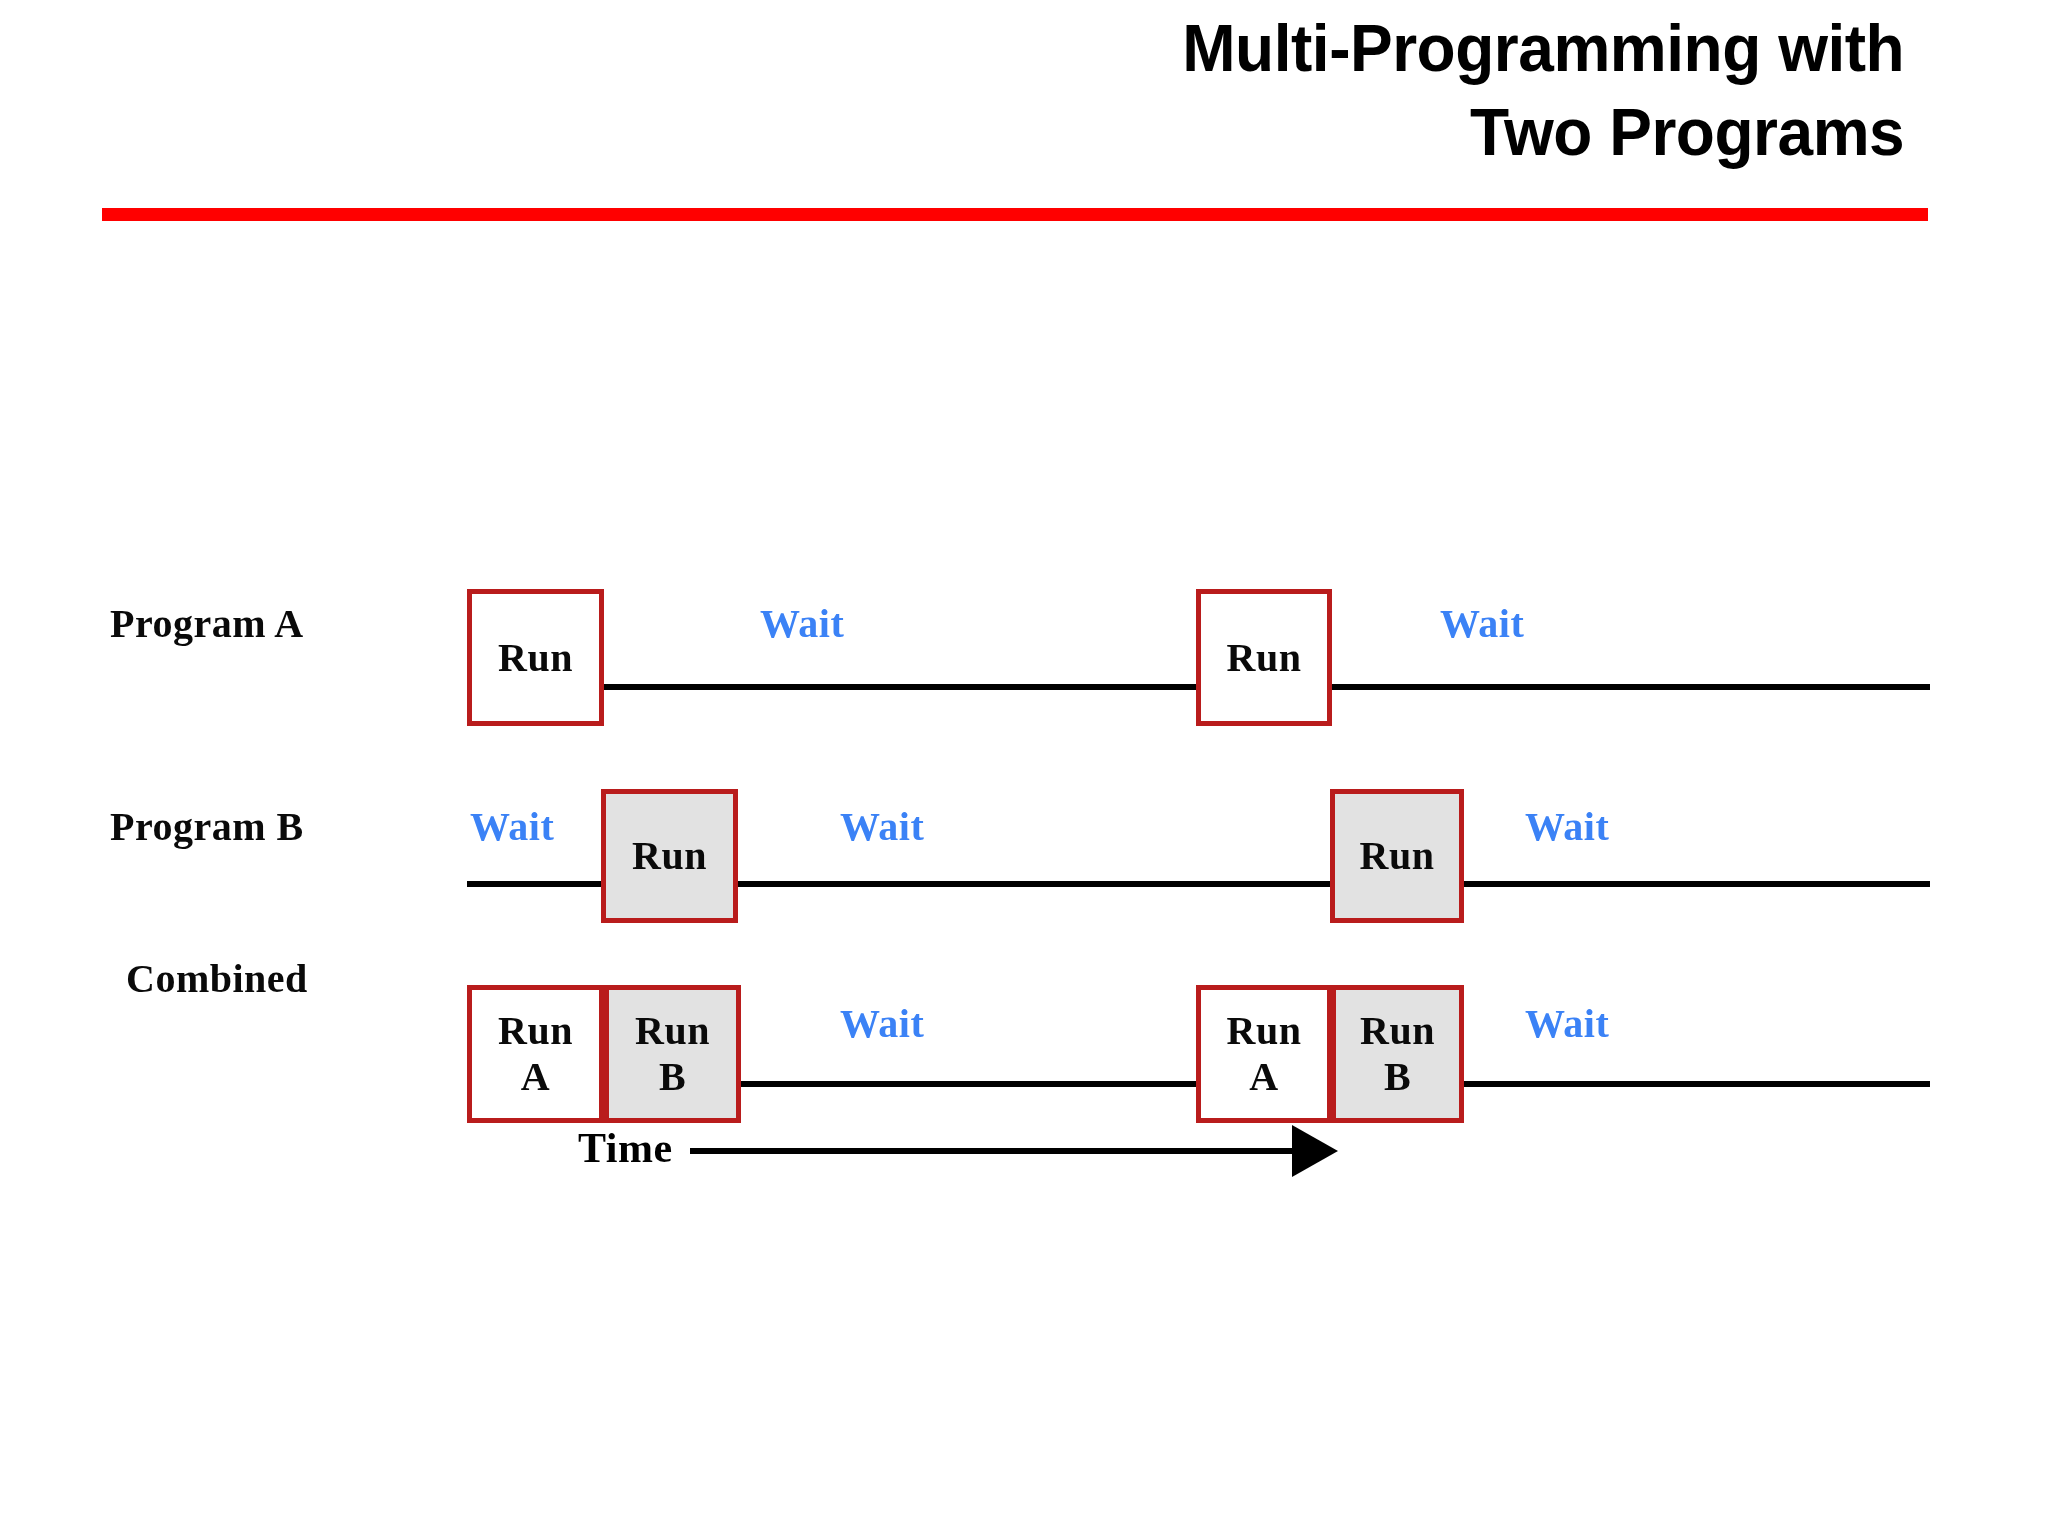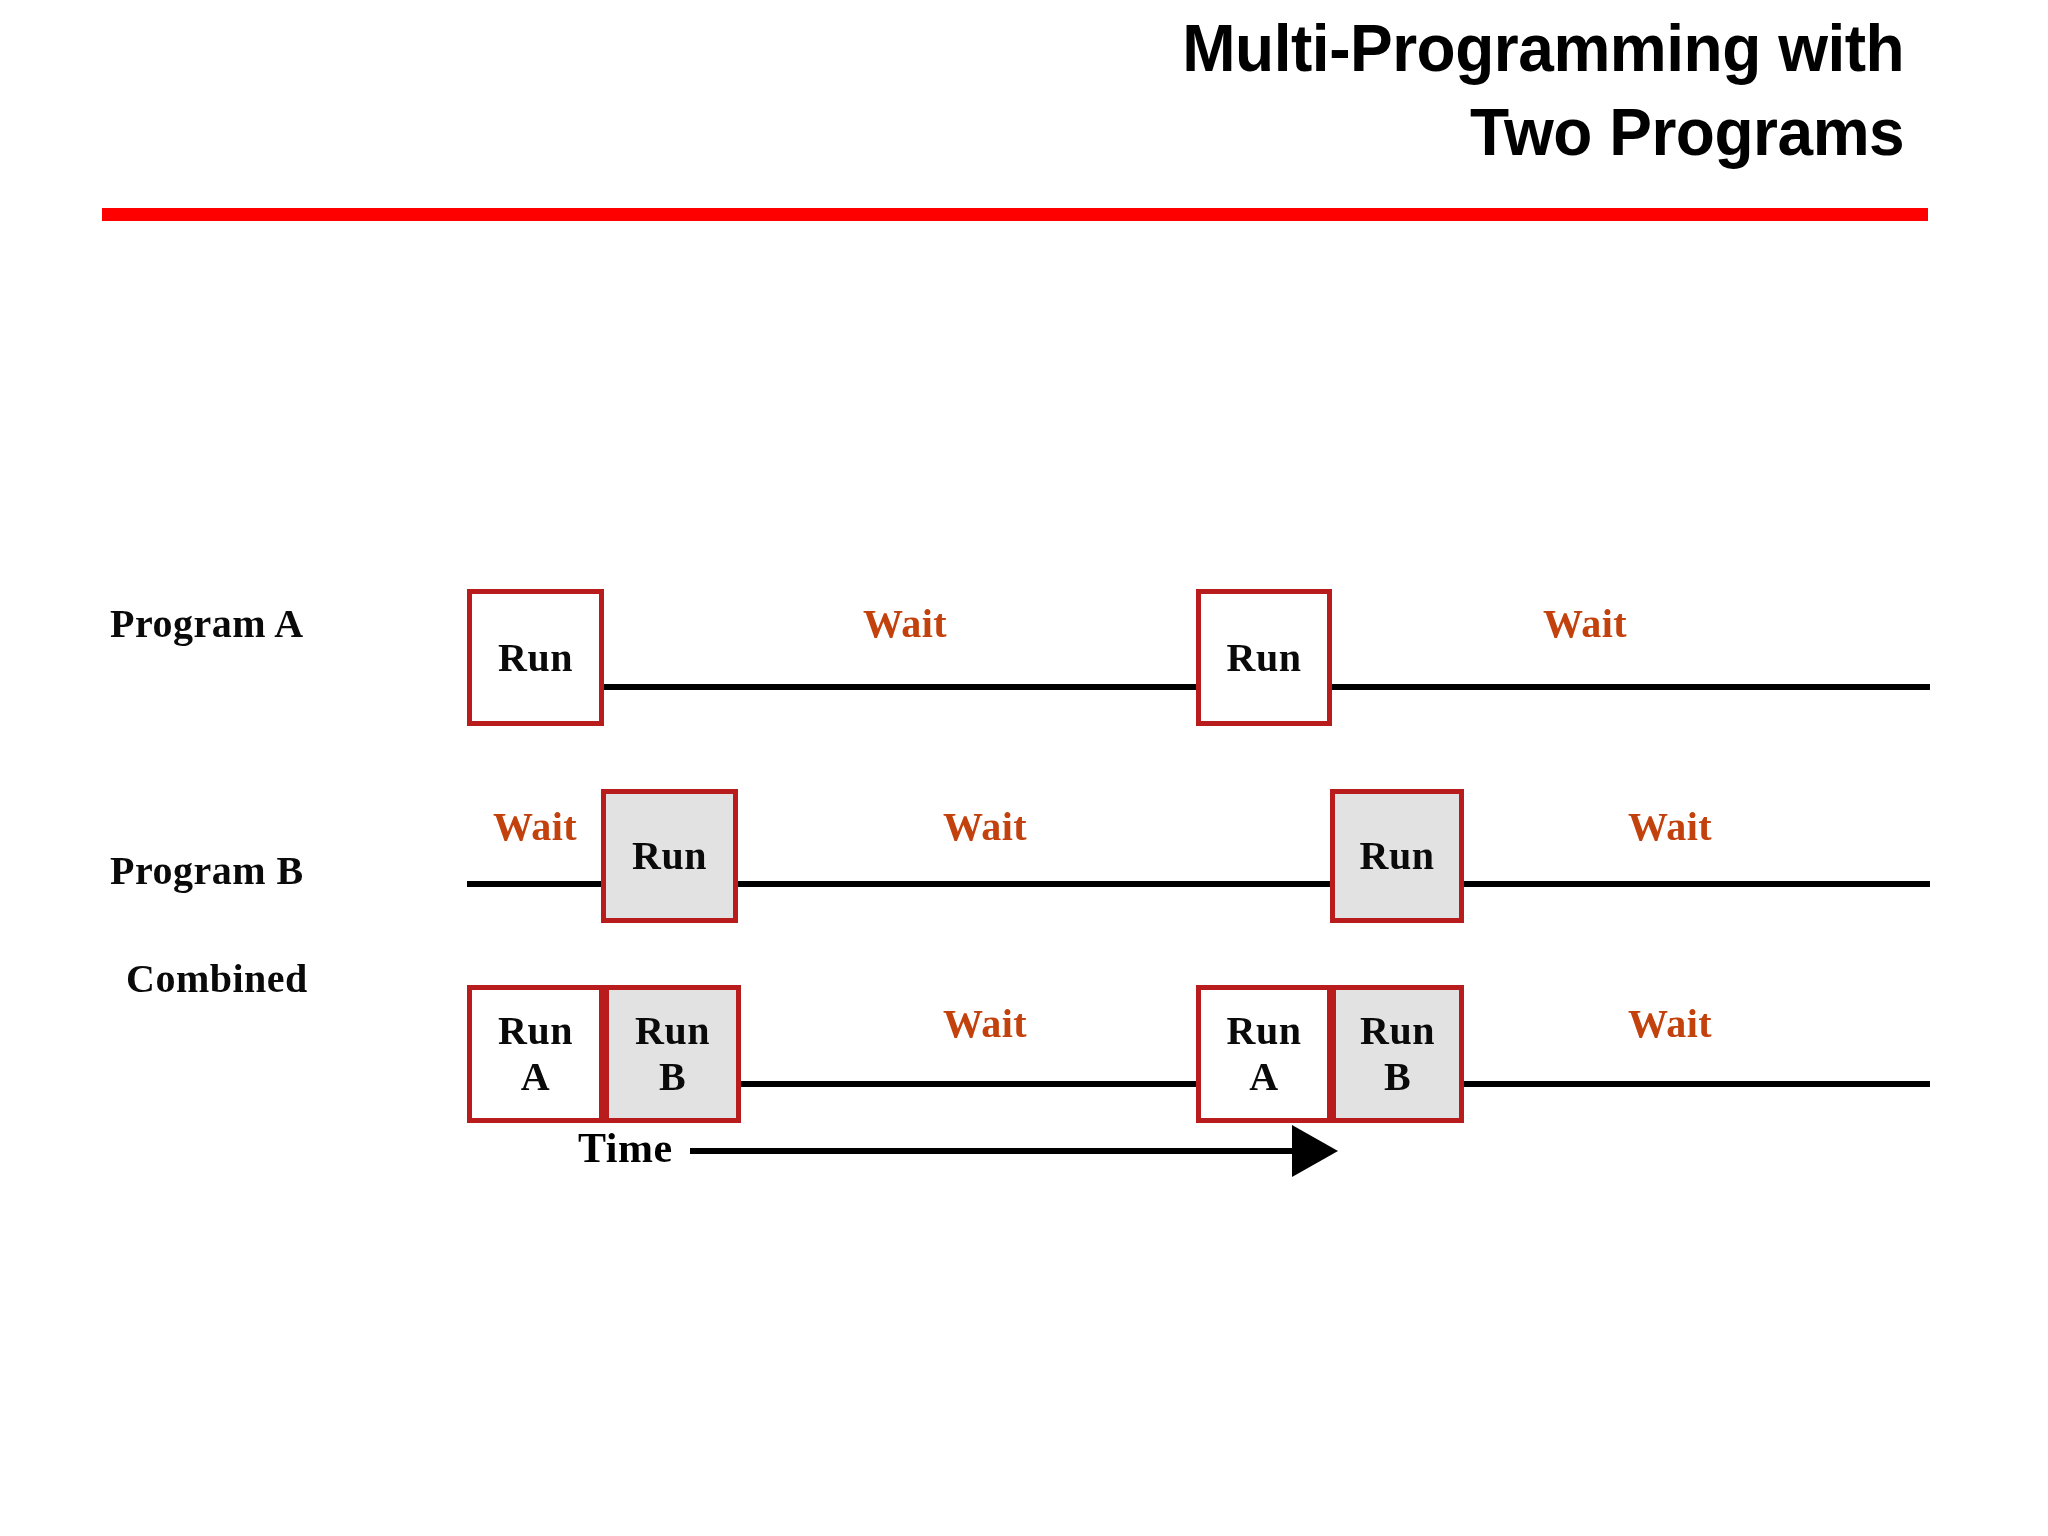--- a/index.html
+++ b/index.html
@@ -86,23 +86,23 @@
     line-height: 1.05;
     letter-spacing: 0.5px;
   }
   .seg-box.two-line { justify-content: space-evenly; }
   .seg-box.two-line .seg-text { line-height: 1.0; }
   .wait-label {
     position: absolute;
     font-family: "Liberation Serif", serif;
     font-weight: bold;
     font-size: 40px;
-    color: #c2410c;
+    color: #3b82f6;
     white-space: nowrap;
-    text-align: center;
+    text-align: left;
     letter-spacing: 0.5px;
   }
 
   
   #time-label {
     position: absolute;
     left: 578px;
     top: 1124px;
     font-family: "Liberation Serif", serif;
     font-weight: bold;
@@ -149,21 +149,21 @@
   </div>
 
   <div class="wait-label" style="left:760px; top:600px; width:290px;">Wait</div>
 
   <div class="seg-box" style="left:1196px; top:552px; width:136px; height:137px;">
     <span class="seg-text">Run</span>
   </div>
 
   <div class="wait-label" style="left:1440px; top:600px; width:290px;">Wait</div>
 
-  <div class="row-label" style="left:110px; top:803px;margin-top:44px;">Program B</div>
+  <div class="row-label" style="left:110px; top:803px;">Program B</div>
 
   <div class="axis-line" style="left:467px; top:881px; width:1463px;"></div>
 
   <div class="wait-label" style="left:470px; top:803px; width:130px;">Wait</div>
 
   <div class="seg-box shaded" style="left:601px; top:752px; width:137px; height:134px;">
     <span class="seg-text">Run</span>
   </div>
 
   <div class="wait-label" style="left:840px; top:803px; width:290px;">Wait</div>

